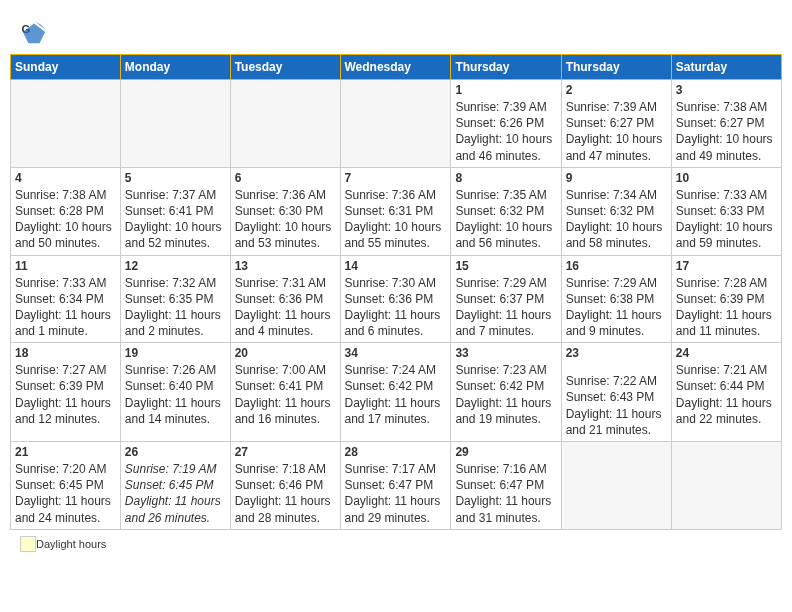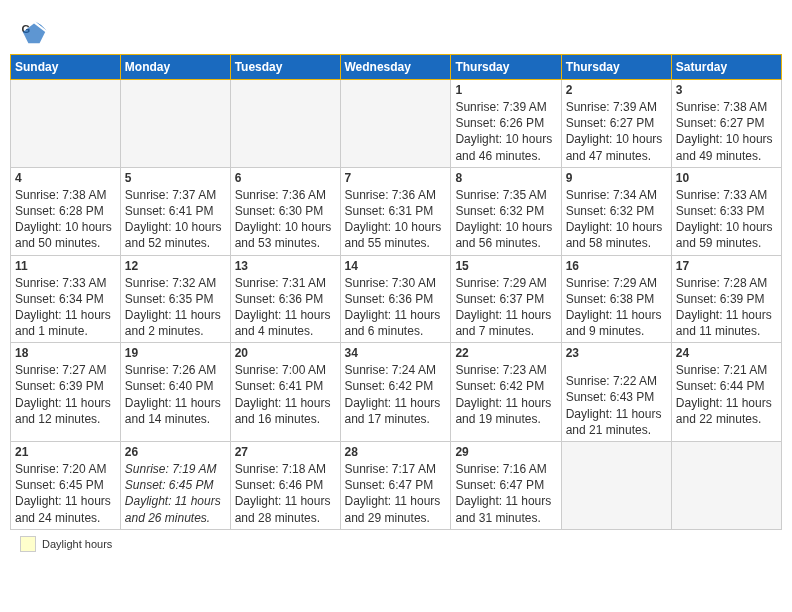--- a/index.html
+++ b/index.html
@@ -79,21 +79,20 @@
       margin-bottom: 2px;
     }
     .day-info {
       font-size: 12px;
       line-height: 1.35;
       color: #333;
     }
     .legend {
       display: flex;
       align-items: center;
-      gap: 6px;
       margin-top: 6px;
       padding-left: 10px;
       font-size: 11px;
       color: #333;
     }
     .legend-box {
       width: 16px;
       height: 16px;
       background: #ffffcc;
       border: 1px solid #ccc;
@@ -259,21 +258,21 @@
 Sunset: 6:41 PM
 Daylight: 11 hours and 16 minutes.</div>
         </td>
         <td>
           <div class="day-num">34</div>
           <div class="day-info" style="white-space: pre-line;">Sunrise: 7:24 AM
 Sunset: 6:42 PM
 Daylight: 11 hours and 17 minutes.</div>
         </td>
         <td>
-          <div class="day-num">22</div>
+          <div class="day-num">33</div>
           <div class="day-info" style="white-space: pre-line;">Sunrise: 7:23 AM
 Sunset: 6:42 PM
 Daylight: 11 hours and 19 minutes.</div>
         </td>
         <td>
           <div class="day-num">23</div>
           <div class="day-info" style="white-space: pre-line; margin-top: 13px;">Sunrise: 7:22 AM
 Sunset: 6:43 PM
 Daylight: 11 hours and 21 minutes.</div>
         </td>

